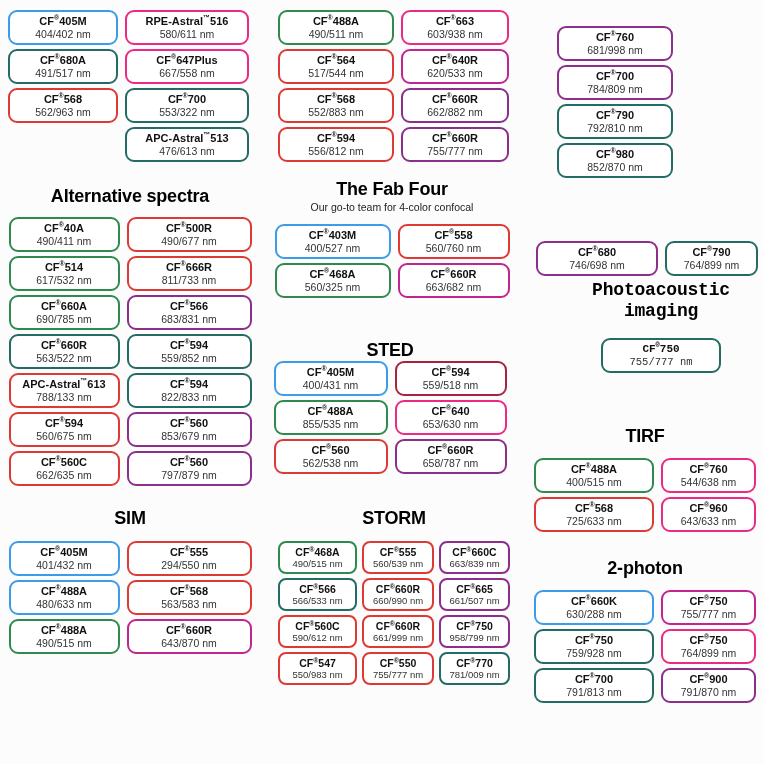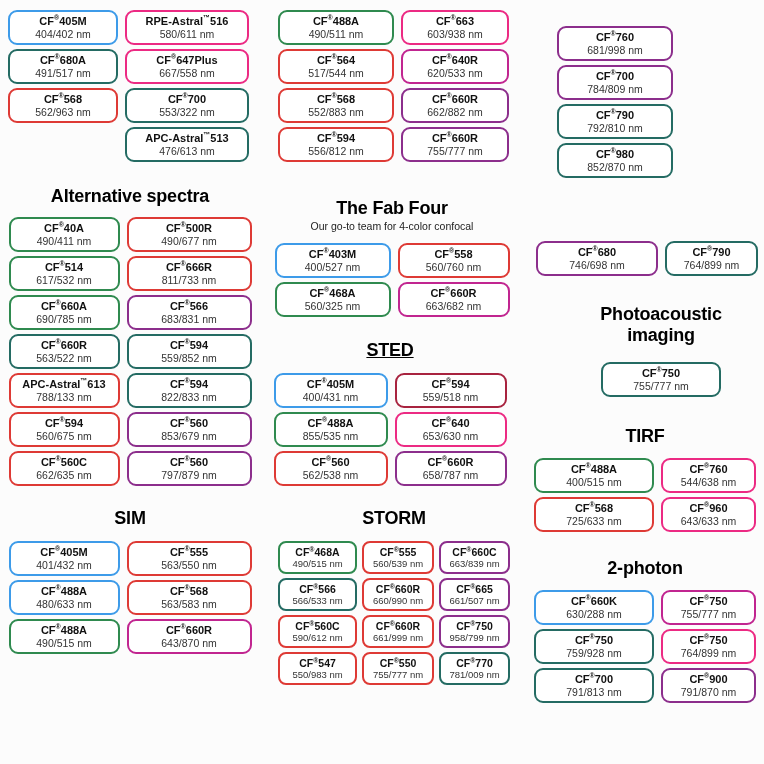--- a/index.html
+++ b/index.html
@@ -21,43 +21,43 @@
   #sec-top-left .col:nth-child(1){width:110px}
   #sec-top-left .col:nth-child(2){width:124px}
   #sec-top-mid{left:278px;top:10px;}
   #sec-top-mid .col:nth-child(1){width:116px}
   #sec-top-mid .col:nth-child(2){width:108px}
   #sec-top-right{left:557px;top:26px;}
   #sec-top-right .col{width:116px}
   #sec-alt{left:4px;top:186px;width:252px;}
   #sec-alt .col:nth-child(1){width:111px}
   #sec-alt .col:nth-child(2){width:125px}
-  #sec-fab{left:266px;top:198px;width:252px;}
+  #sec-fab{left:266px;top:179px;width:252px;}
   #sec-fab .col:nth-child(1){width:116px}
   #sec-fab .col:nth-child(2){width:112px}
   #sec-pair{left:536px;top:241px;}
   #sec-pair .col:nth-child(1){width:122px}
   #sec-pair .col:nth-child(2){width:93px}
-  #sec-photo{left:568px;top:304px;width:186px;}
+  #sec-photo{left:568px;top:280px;width:186px;font-family:Liberation Mono, monospace;}
   #sec-photo .sec-title{width:150px;margin:0 auto 16px auto;}
   #sec-photo .col{width:120px}
   #sec-tirf{left:531px;top:426px;width:228px;}
   #sec-tirf .sec-title{margin-bottom:11px;}
   #sec-tirf .col:nth-child(1){width:120px}
   #sec-tirf .col:nth-child(2){width:95px}
   #sec-2p{left:531px;top:558px;width:228px;}
   #sec-2p .sec-title{margin-bottom:11px;}
   #sec-2p .col:nth-child(1){width:120px}
   #sec-2p .col:nth-child(2){width:95px}
   #sec-sim{left:4px;top:508px;width:252px;}
   #sec-sim .sec-title{margin-bottom:12px;}
   #sec-sim .col:nth-child(1){width:111px}
   #sec-sim .col:nth-child(2){width:125px}
   #sec-sted{left:270px;top:340px;width:240px;}
-  #sec-sted .sec-title{margin-bottom:12px;text-decoration:underline;}
+  #sec-sted .sec-title{margin-bottom:0;}
   #sec-sted .col:nth-child(1){width:114px}
   #sec-sted .col:nth-child(2){width:112px}
   #sec-storm{left:277px;top:508px;width:234px;}
   #sec-storm .sec-title{margin-bottom:12px;}
   #sec-storm .grid{gap:5px;}
   #sec-storm .col:nth-child(1){width:79px}
   #sec-storm .col:nth-child(2){width:72px}
   #sec-storm .col:nth-child(3){width:71px}
   #sec-storm .pill{border-radius:8px;min-height:25px;}
   #sec-storm .pill-name{font-size:10.5px;line-height:12px;}
@@ -368,21 +368,21 @@
             <div class="pill-value">480/633 nm</div>
           </div>
           <div class="pill" style="border-color: rgb(47, 138, 79);">
             <div class="pill-name">CF<sup>®</sup>488A</div>
             <div class="pill-value">490/515 nm</div>
           </div>
         </div>
         <div class="col">
           <div class="pill" style="border-color: rgb(222, 58, 53);">
             <div class="pill-name">CF<sup>®</sup>555</div>
-            <div class="pill-value">563/550 nm</div>
+            <div class="pill-value">294/550 nm</div>
           </div>
           <div class="pill" style="border-color: rgb(222, 58, 53);">
             <div class="pill-name">CF<sup>®</sup>568</div>
             <div class="pill-value">563/583 nm</div>
           </div>
           <div class="pill" style="border-color: rgb(193, 37, 144);">
             <div class="pill-name">CF<sup>®</sup>660R</div>
             <div class="pill-value">643/870 nm</div>
           </div>
         </div>

